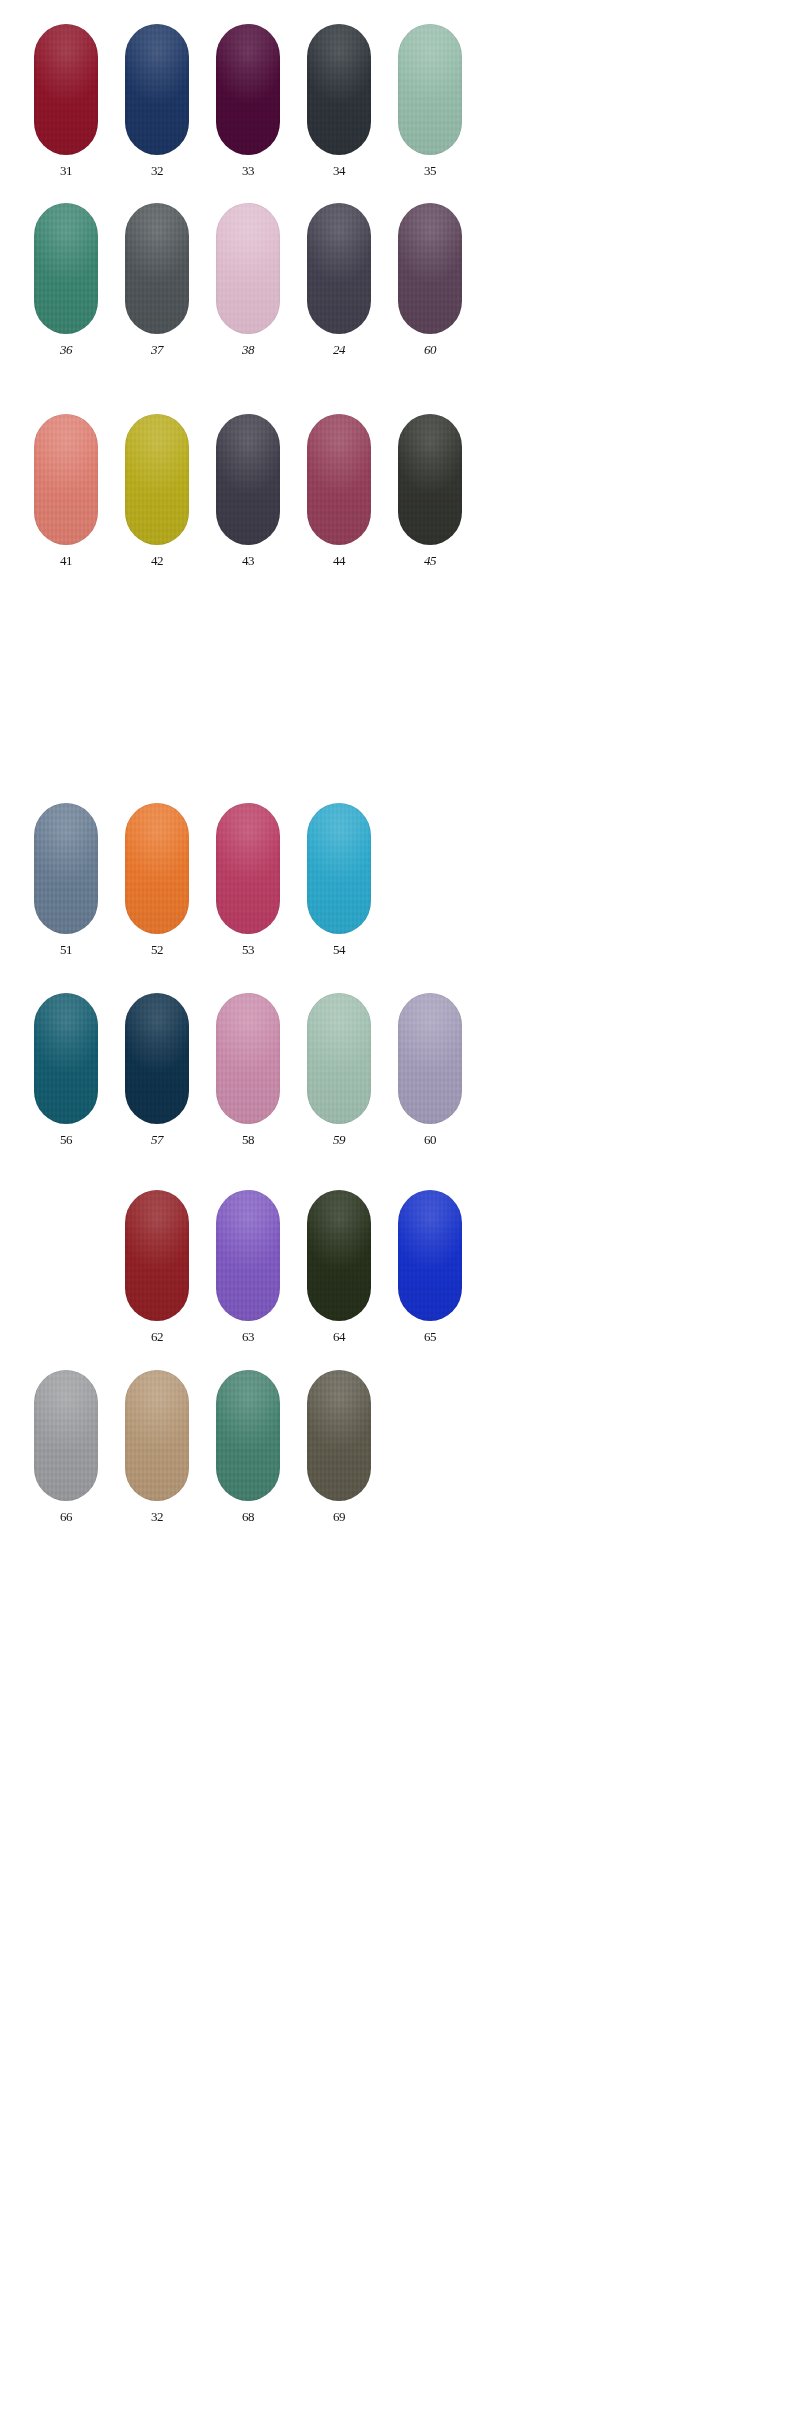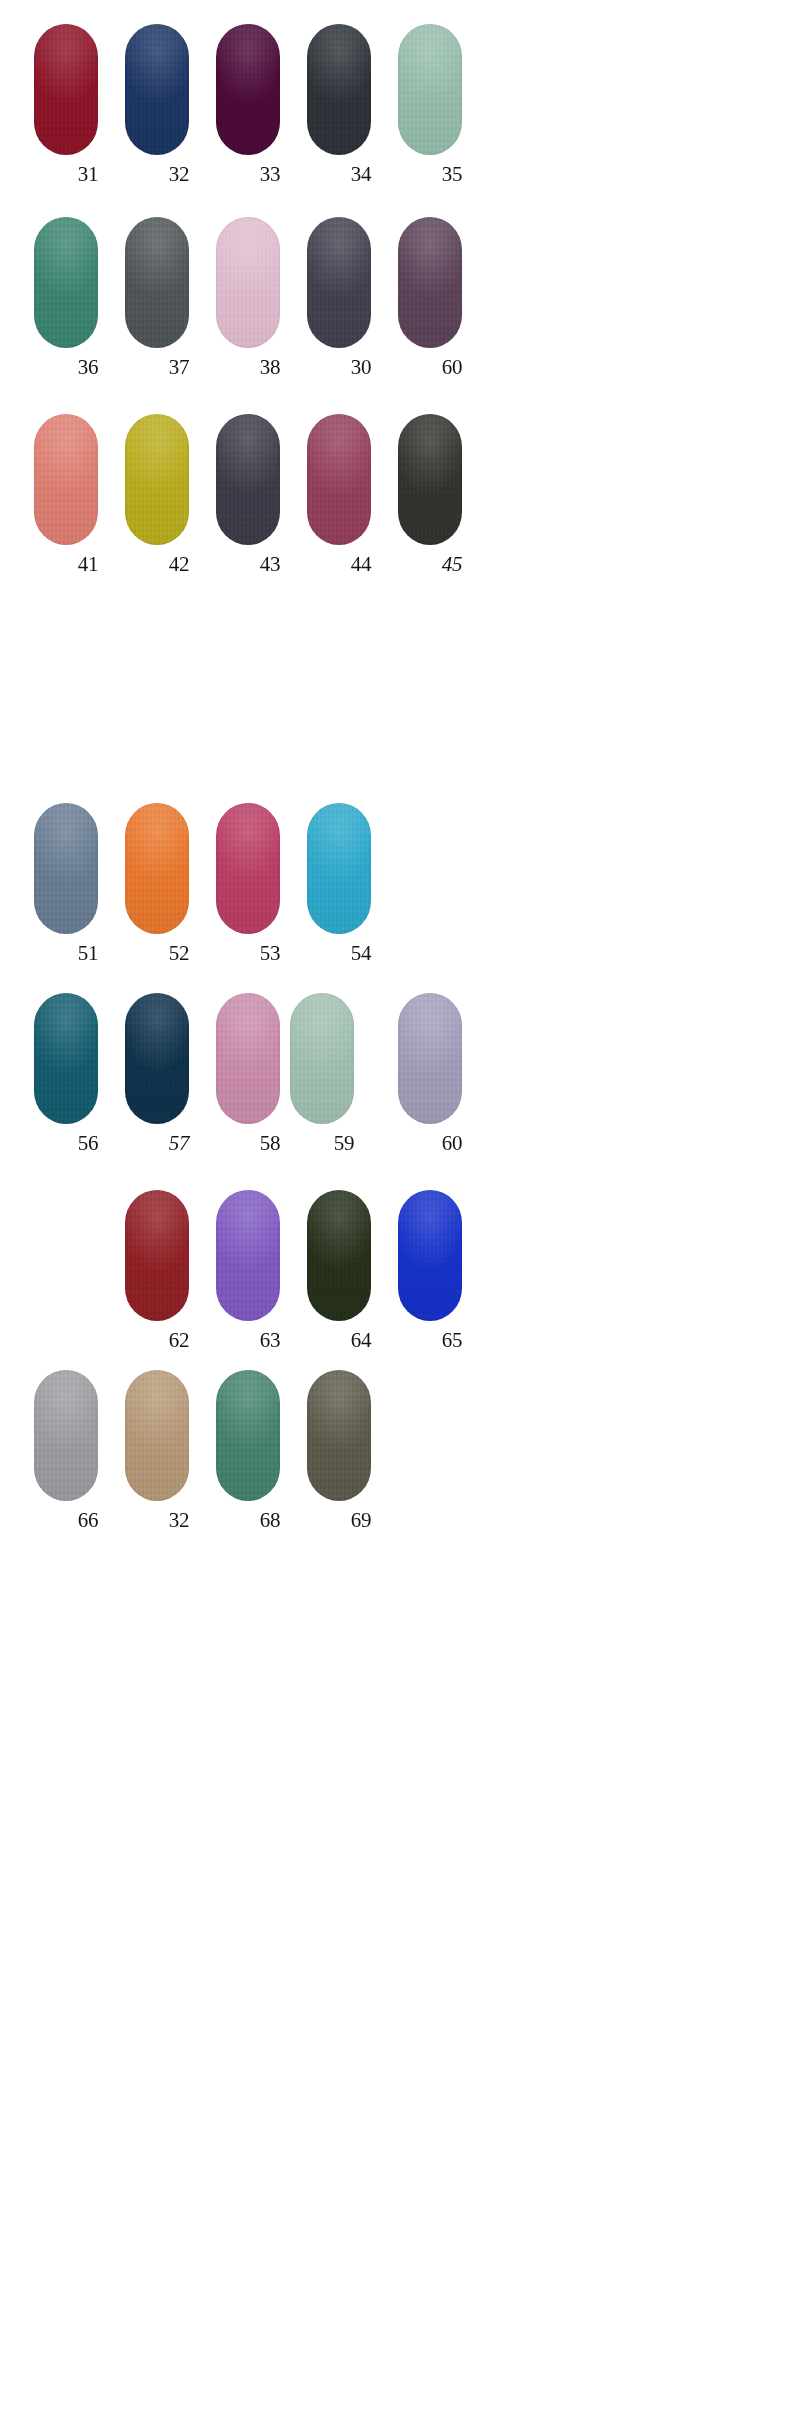--- a/index.html
+++ b/index.html
@@ -71,23 +71,23 @@
       repeating-linear-gradient(2deg, rgba(255,255,255,0.35) 0px, rgba(255,255,255,0) 2px, rgba(0,0,0,0.2) 3px, rgba(0,0,0,0) 5px);
     background-size: 4px 4px, 6px 6px;
     mix-blend-mode: overlay;
   }
 
   .swatch-label {
     position: absolute;
     top: 140px;
     left: 0;
     width: 64px;
-    text-align: right;
+    text-align: center;
     font-family: "Liberation Serif", serif;
-    font-size: 21px;
+    font-size: 13px;
     font-weight: 400;
     letter-spacing: -0.4px;
     color: #151515;
     line-height: 1;
   }
 </style>
 </head>
 <body style="background: rgb(255, 255, 255);">
 
 <div id="swatch-sheet">
@@ -106,36 +106,36 @@
       </div>
       <div class="swatch-cell" style="left: 273px;">
         <div class="swatch-chip" title="charcoal-slate" style="background: rgb(45, 51, 57);"></div>
         <div class="swatch-label">34</div>
       </div>
       <div class="swatch-cell" style="left: 364px;">
         <div class="swatch-chip" title="sage-mint" style="background: rgb(149, 188, 170);"></div>
         <div class="swatch-label">35</div>
       </div>
     </div>
-    <div class="swatch-row" style="top: 217px;">
+    <div class="swatch-row" style="top: 203px; font-style: italic;">
       <div class="swatch-cell" style="left: 0px;">
         <div class="swatch-chip" title="emerald-green" style="background: rgb(60, 132, 112);"></div>
         <div class="swatch-label">36</div>
       </div>
       <div class="swatch-cell" style="left: 91px;">
         <div class="swatch-chip" title="slate-gray" style="background: rgb(79, 85, 88);"></div>
         <div class="swatch-label">37</div>
       </div>
       <div class="swatch-cell" style="left: 182px;">
         <div class="swatch-chip" title="pale-pink" style="background: rgb(223, 188, 206);"></div>
         <div class="swatch-label">38</div>
       </div>
       <div class="swatch-cell" style="left: 273px;">
         <div class="swatch-chip" title="dark-gray-violet" style="background: rgb(67, 65, 79);"></div>
-        <div class="swatch-label">30</div>
+        <div class="swatch-label">24</div>
       </div>
       <div class="swatch-cell" style="left: 364px;">
         <div class="swatch-chip" title="muted-purple" style="background: rgb(92, 68, 89);"></div>
         <div class="swatch-label">60</div>
       </div>
     </div>
     <div class="swatch-row" style="top: 414px;">
       <div class="swatch-cell" style="left: 0px;">
         <div class="swatch-chip" title="coral-salmon" style="background: rgb(221, 126, 113);"></div>
         <div class="swatch-label">41</div>
@@ -181,21 +181,21 @@
         <div class="swatch-label">56</div>
       </div>
       <div class="swatch-cell" style="left: 91px; font-style: italic;">
         <div class="swatch-chip" title="dark-navy-teal" style="background: rgb(16, 50, 75);"></div>
         <div class="swatch-label">57</div>
       </div>
       <div class="swatch-cell" style="left: 182px;">
         <div class="swatch-chip" title="rose-pink" style="background: rgb(201, 139, 171);"></div>
         <div class="swatch-label">58</div>
       </div>
-      <div class="swatch-cell" style="left: 256px;">
+      <div class="swatch-cell" style="left: 273px; font-style: italic;">
         <div class="swatch-chip" title="pale-sage" style="background: rgb(160, 191, 176);"></div>
         <div class="swatch-label">59</div>
       </div>
       <div class="swatch-cell" style="left: 364px;">
         <div class="swatch-chip" title="lavender-gray" style="background: rgb(163, 156, 185);"></div>
         <div class="swatch-label">60</div>
       </div>
     </div>
     <div class="swatch-row" style="top: 1190px;">
       <div class="swatch-cell" style="left: 91px;">

